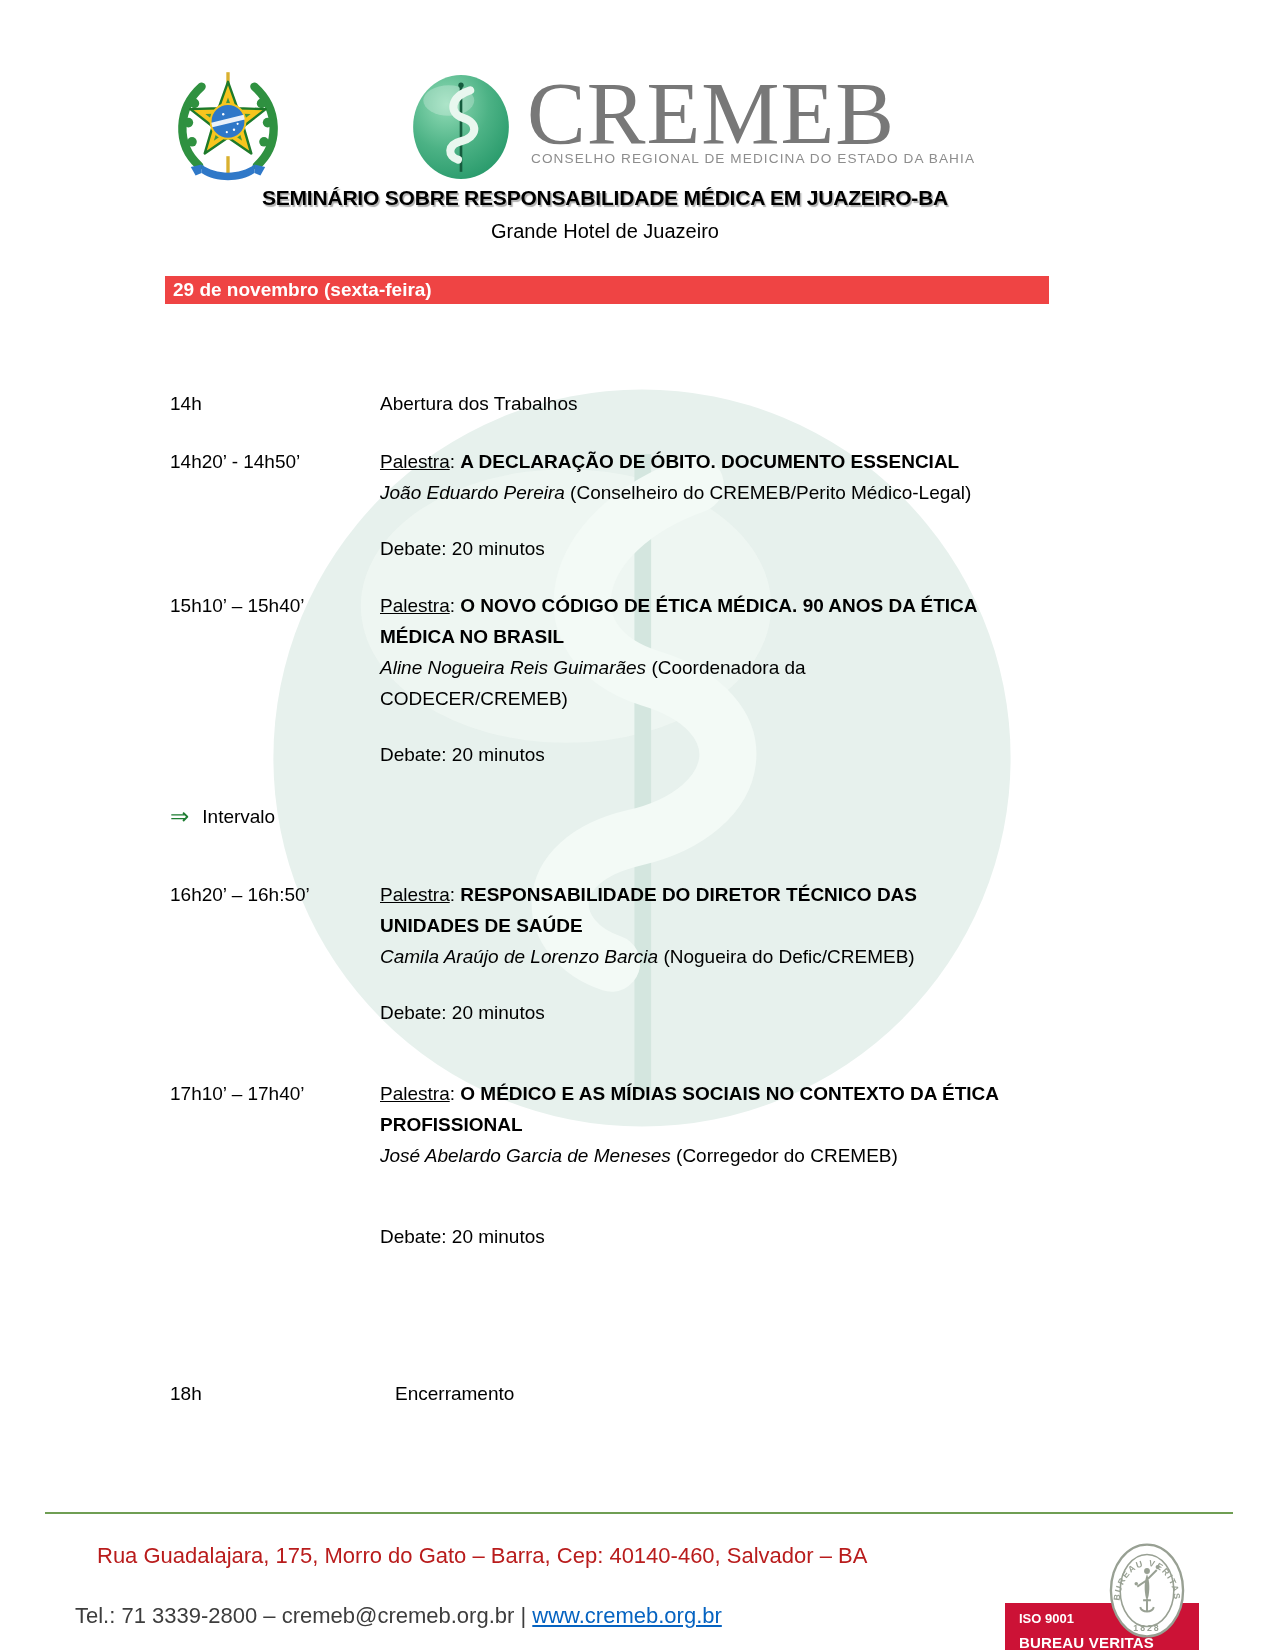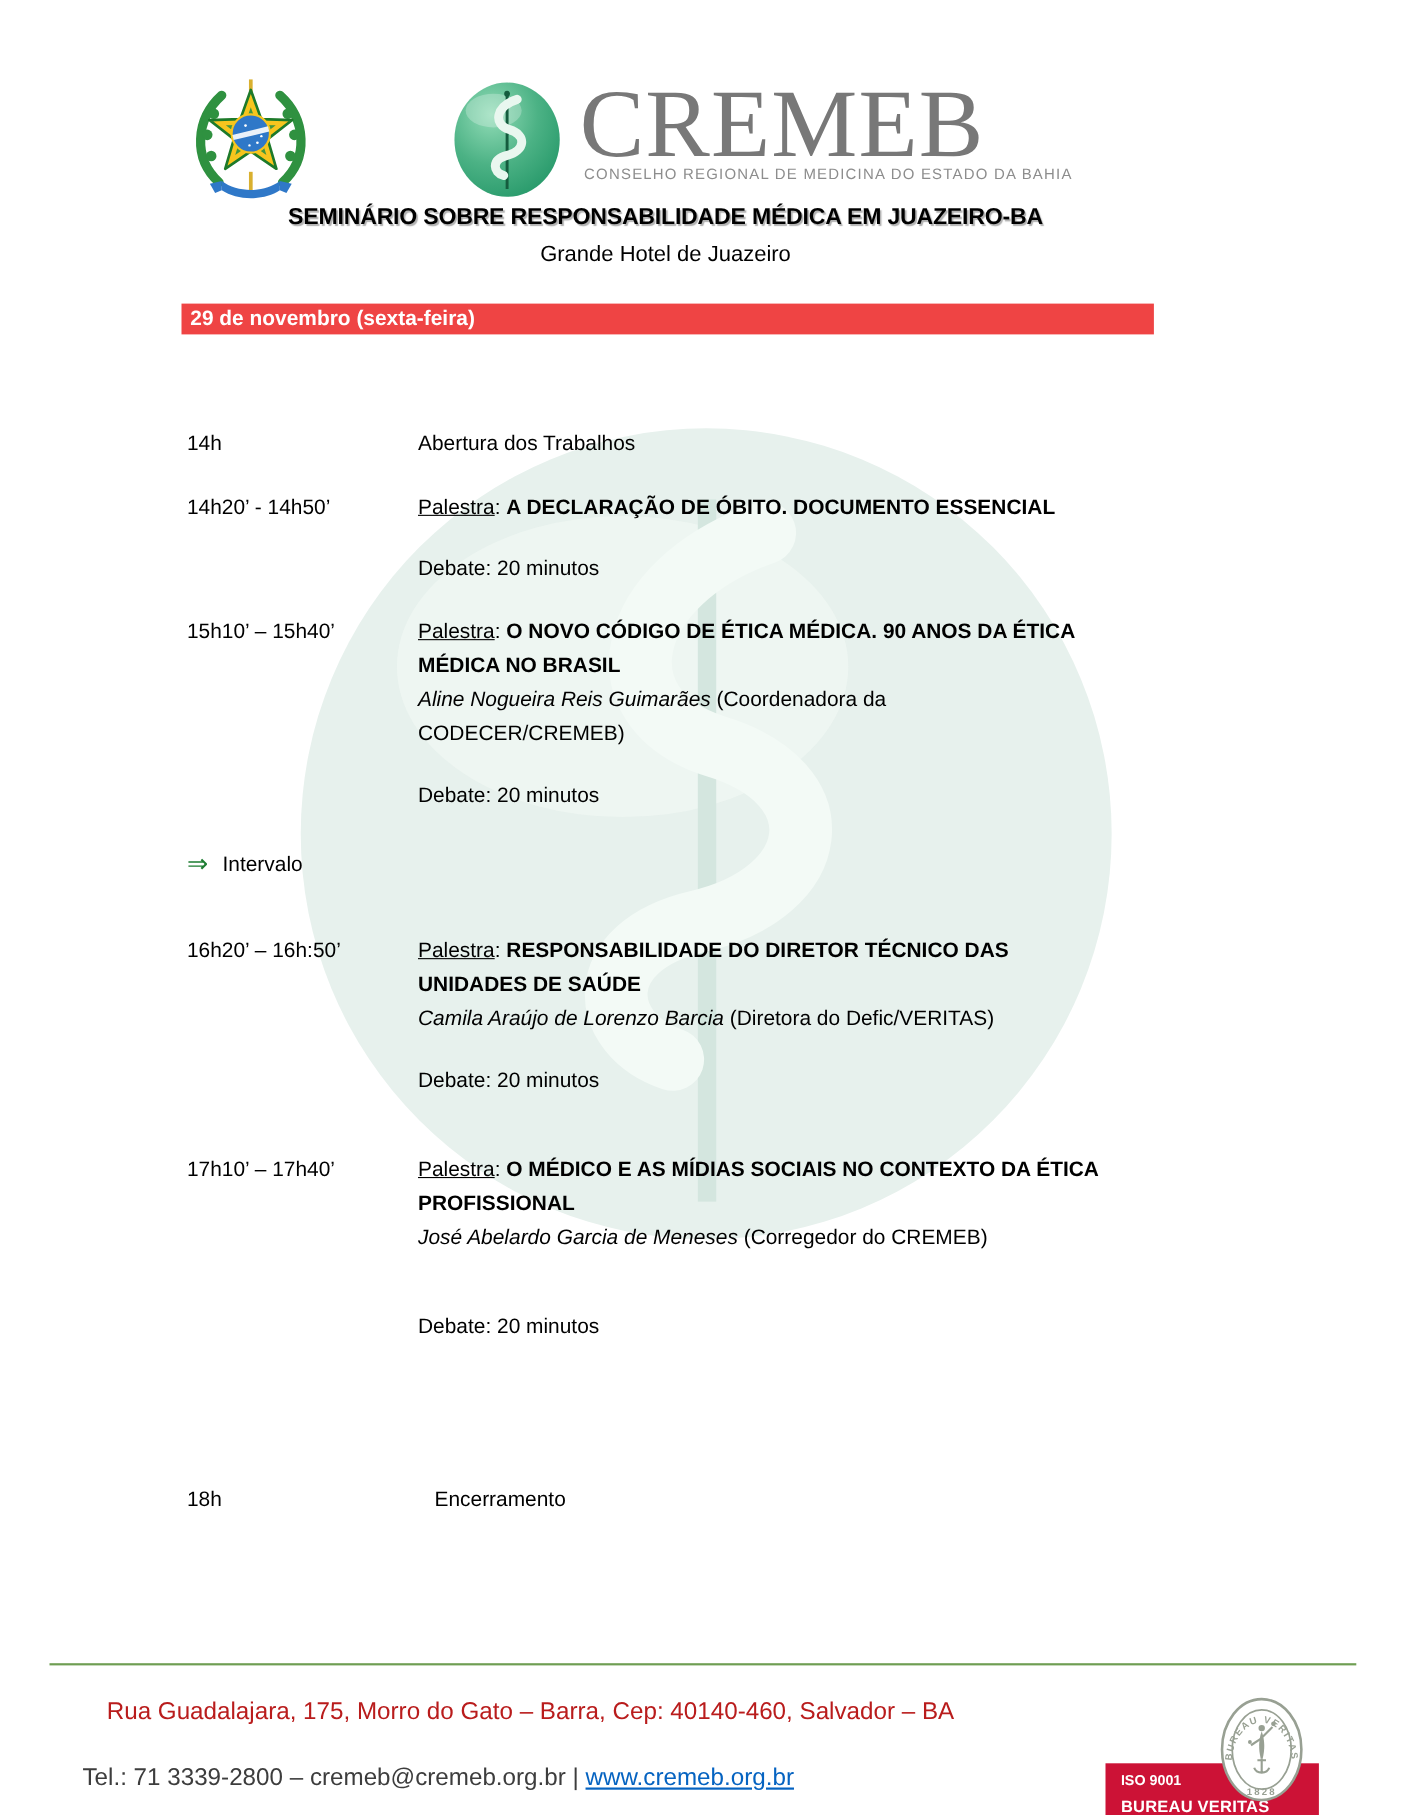--- a/index.html
+++ b/index.html
@@ -122,20 +122,21 @@
       <div class="srow">
         <div class="stime">14h</div>
         <div class="scontent">
           <div class="tline">Abertura dos Trabalhos</div>
         </div>
       </div>
       <div class="srow">
         <div class="stime">14h20’ - 14h50’</div>
         <div class="scontent">
           <div class="tline"><span class="plabel">Palestra</span><span>: </span><span class="ttl">A DECLARAÇÃO DE ÓBITO. DOCUMENTO ESSENCIAL</span></div>
+          <div class="sline"><em>João Eduardo Pereira</em><span> (Conselheiro do CREMEB/Perito Médico-Legal)</span></div>
           <div class="debate dline">Debate: 20 minutos</div>
         </div>
       </div>
       <div class="srow">
         <div class="stime">15h10’ – 15h40’</div>
         <div class="scontent">
           <div class="tline"><span class="plabel">Palestra</span><span>: </span><span class="ttl">O NOVO CÓDIGO DE ÉTICA MÉDICA. 90 ANOS DA ÉTICA</span></div>
           <div class="tline"><span class="ttl">MÉDICA NO BRASIL</span></div>
           <div class="sline"><em>Aline Nogueira Reis Guimarães</em><span> (Coordenadora da</span></div>
           <div class="sline"><span>CODECER/CREMEB)</span></div>
@@ -146,21 +147,21 @@
         <div class="brow">
           <span class="arrow" style="color: rgb(30, 125, 50);">⇒</span>
           <span>Intervalo</span>
         </div>
       </div>
       <div class="srow">
         <div class="stime">16h20’ – 16h:50’</div>
         <div class="scontent">
           <div class="tline"><span class="plabel">Palestra</span><span>: </span><span class="ttl">RESPONSABILIDADE DO DIRETOR TÉCNICO DAS</span></div>
           <div class="tline"><span class="ttl">UNIDADES DE SAÚDE</span></div>
-          <div class="sline"><em>Camila Araújo de Lorenzo Barcia</em><span> (Diretora do Defic/VERITAS)</span></div>
+          <div class="sline"><em>Camila Araújo de Lorenzo Barcia</em><span> (Nogueira do Defic/CREMEB)</span></div>
           <div class="debate dline">Debate: 20 minutos</div>
         </div>
       </div>
       <div class="srow">
         <div class="stime">17h10’ – 17h40’</div>
         <div class="scontent">
           <div class="tline"><span class="plabel">Palestra</span><span>: </span><span class="ttl">O MÉDICO E AS MÍDIAS SOCIAIS NO CONTEXTO DA ÉTICA</span></div>
           <div class="tline"><span class="ttl">PROFISSIONAL</span></div>
           <div class="sline"><em>José Abelardo Garcia de Meneses</em><span> (Corregedor do CREMEB)</span></div>
           <div class="debate dline">Debate: 20 minutos</div>

